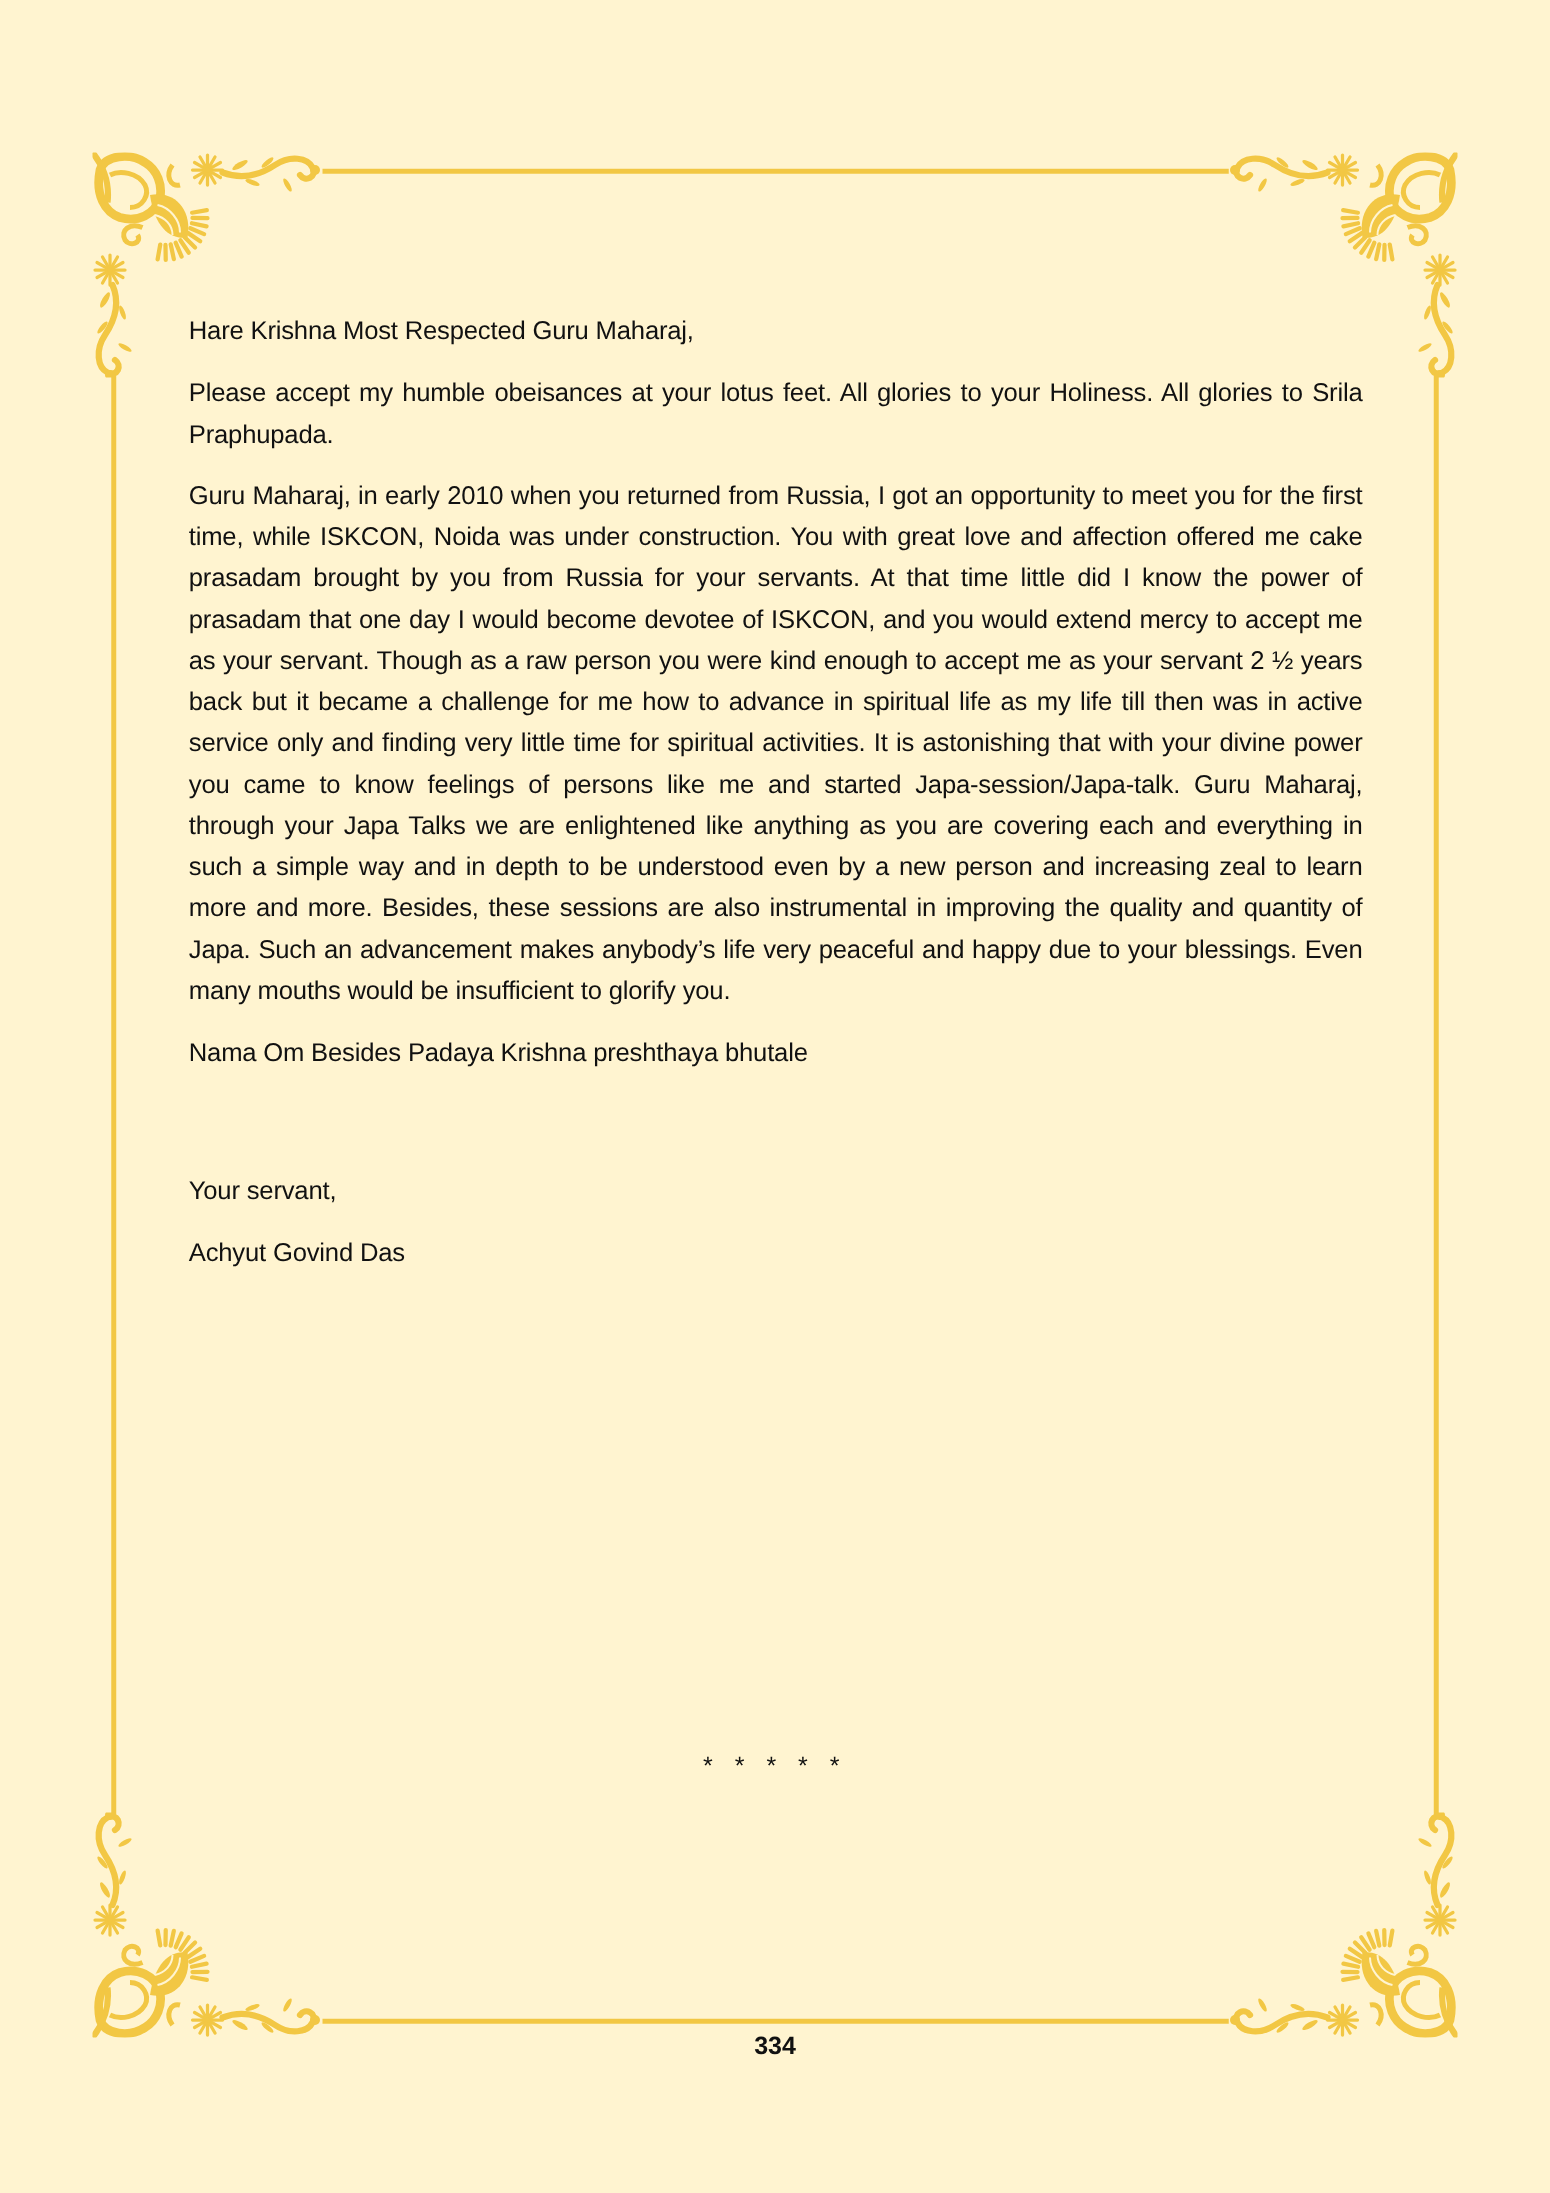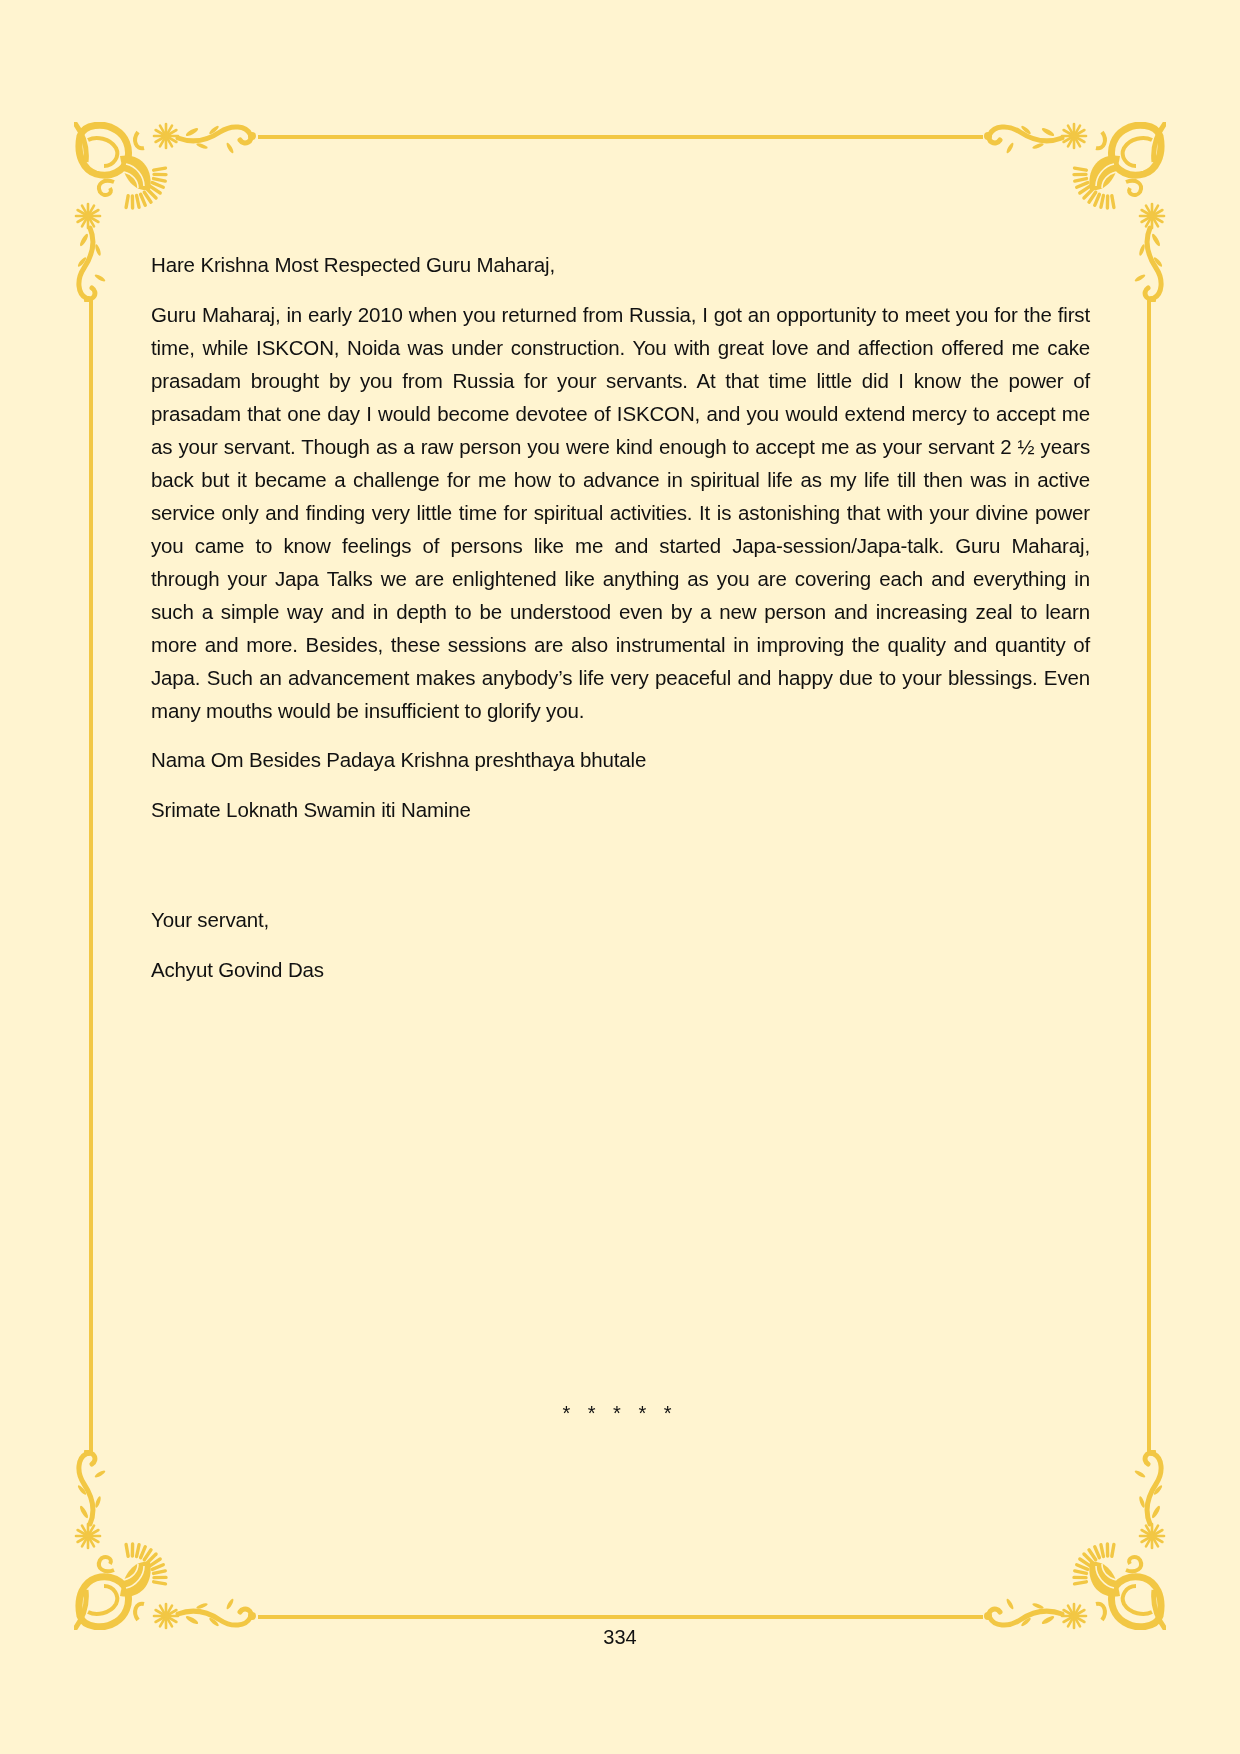--- a/index.html
+++ b/index.html
@@ -30,20 +30,21 @@
   .letter p.just { text-align:justify; }
   .gap { height:49px; }
   .sig p { margin:12px 0 17px 0; }
   .stars {
     position:absolute; left:0; width:1240px; top:1402px; text-align:center;
     font-size:20px; letter-spacing:6px;
   }
   .pagenum {
     position:absolute; left:0; width:1240px; top:1626px; text-align:center;
     font-size:20px;
+    font-weight:bold;
   }
 </style>
 </head>
 <body>
 
 <div class="page">
 
   <div class="border-line line-top"></div>
   <div class="border-line line-bottom"></div>
   <div class="border-line line-left"></div>
@@ -321,23 +322,23 @@
           <ellipse cx="24" cy="128" rx="6" ry="1.92" fill="#F2C744" transform="rotate(70 24 128)"></ellipse>
           <ellipse cx="8" cy="140" rx="6" ry="1.92" fill="#F2C744" transform="rotate(-50 8 140)"></ellipse>
           <ellipse cx="26" cy="156" rx="6" ry="1.92" fill="#F2C744" transform="rotate(30 26 156)"></ellipse>
           <circle cx="14" cy="178" r="4" fill="#F2C744"></circle>
         </g>
       </svg>
   </div>
 
   <div class="letter">
     <p>Hare Krishna Most Respected Guru Maharaj,</p>
+    <p class="just">Please accept my humble obeisances at your lotus feet. All glories to your Holiness. All glories to Srila Praphupada.</p>
     <p class="just">Guru Maharaj, in early 2010 when you returned from Russia, I got an opportunity to meet you for the first time, while ISKCON, Noida was under construction. You with great love and affection offered me cake prasadam brought by you from Russia for your servants. At that time little did I know the power of prasadam that one day I would become devotee of ISKCON, and you would extend mercy to accept me as your servant. Though as a raw person you were kind enough to accept me as your servant 2 ½ years back but it became a challenge for me how to advance in spiritual life as my life till then was in active service only and finding very little time for spiritual activities. It is astonishing that with your divine power you came to know feelings of persons like me and started Japa-session/Japa-talk. Guru Maharaj, through your Japa Talks we are enlightened like anything as you are covering each and everything in such a simple way and in depth to be understood even by a new person and increasing zeal to learn more and more.  Besides, these sessions are also instrumental in improving the quality and quantity of Japa. Such an advancement makes anybody’s life very peaceful and happy due to your blessings. Even many mouths would be insufficient to glorify you.</p>
     <p>Nama Om Besides Padaya Krishna preshthaya bhutale</p>
-    <p>Srimate Loknath Swamin iti Namine</p>
     <div class="gap"></div>
     <div class="sig">
       <p>Your servant,</p>
       <p>Achyut Govind Das</p>
     </div>
   </div>
 
   <div class="stars">* * * * *</div>
   <div class="pagenum">334</div>
 </div>

